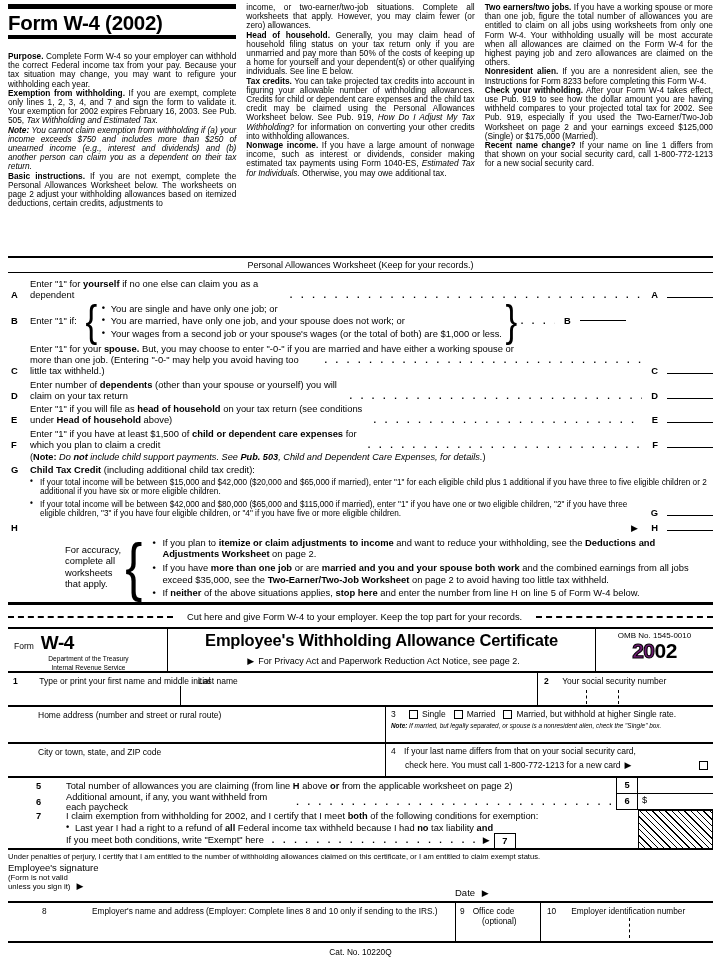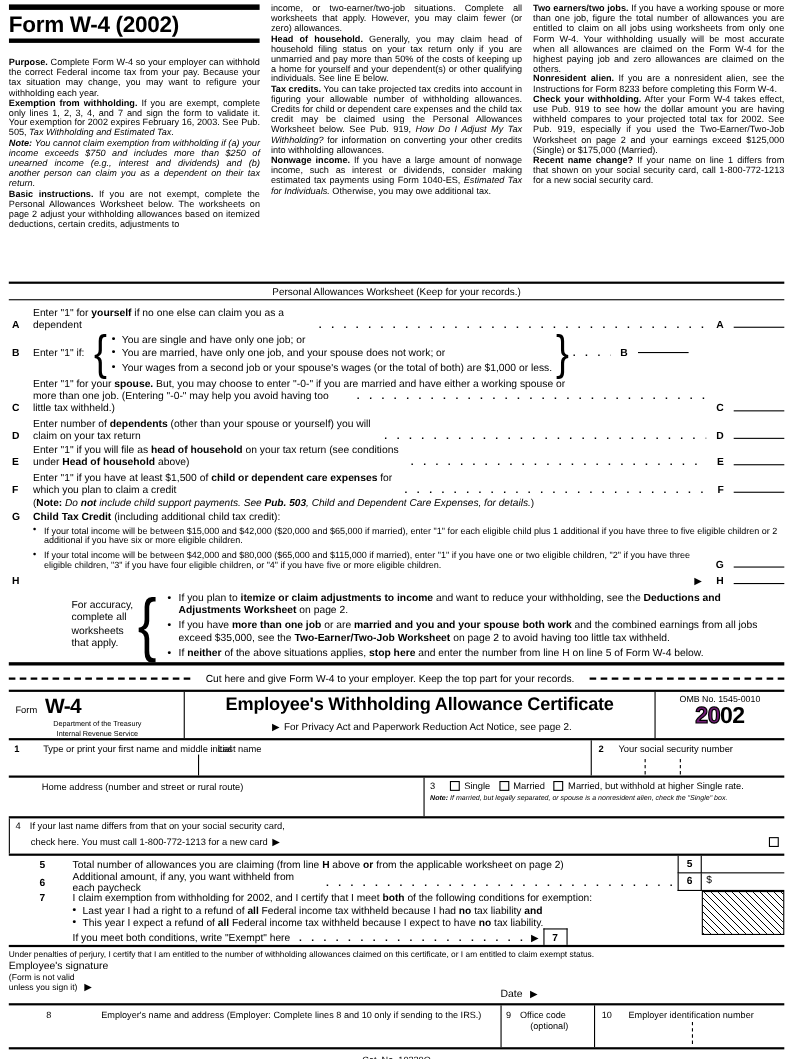--- a/index.html
+++ b/index.html
@@ -332,20 +332,23 @@
           <span class="cb"></span>
           <span>Married</span>
           <span class="cb"></span>
           <span>Married, but withhold at higher Single rate.</span>
         </div>
         <div class="note3"><span class="sg-bi">Note:</span><span class="sg-i"> If married, but legally separated, or spouse is a nonresident alien, check the "Single" box.</span></div>
       </div>
     </div>
 
     <div class="row23 row3">
+      <div class="r-left">
+        <span>City or town, state, and ZIP code</span>
+      </div>
       <div class="r-right">
         <div>
           <span class="sg-b" style="font-weight:normal">4</span>
           <span style="padding-left:6px">If your last name differs from that on your social security card,</span>
         </div>
         <div class="r4row2">
           <span>check here. You must call 1-800-772-1213 for a new card</span>
           <span class="arrow">▶</span>
           <span class="spacer"></span>
           <span class="cb r4cb"></span>
@@ -369,21 +372,20 @@
         <span class="fval"><span>$</span></span>
       </div>
       <div class="row7">
         <div class="r7-main">
           <div class="r7-head">
             <span class="fnum">7</span>
             <span><span>I claim exemption from withholding for 2002, and I certify that I meet </span><span class="sg-b">both</span><span> of the following conditions for exemption:</span></span>
           </div>
           <div class="r7-bullets">
             <div class="r7b"><span>Last year I had a right to a refund of </span><span class="sg-b">all</span><span> Federal income tax withheld because I had </span><span class="sg-b">no</span><span> tax liability </span><span class="sg-b">and</span></div>
-            <div class="r7b"><span>This year I expect a refund of </span><span class="sg-b">all</span><span> Federal income tax withheld because I expect to have </span><span class="sg-b">no</span><span> tax liability.</span></div>
           </div>
         </div>
       </div>
       <div class="erow">
         <span>If you meet both conditions, write "Exempt" here</span>
         <span class="edots"></span>
         <span class="arrow">▶</span>
         <span class="ebox">7</span>
         <span class="eblank"></span>
       </div>

